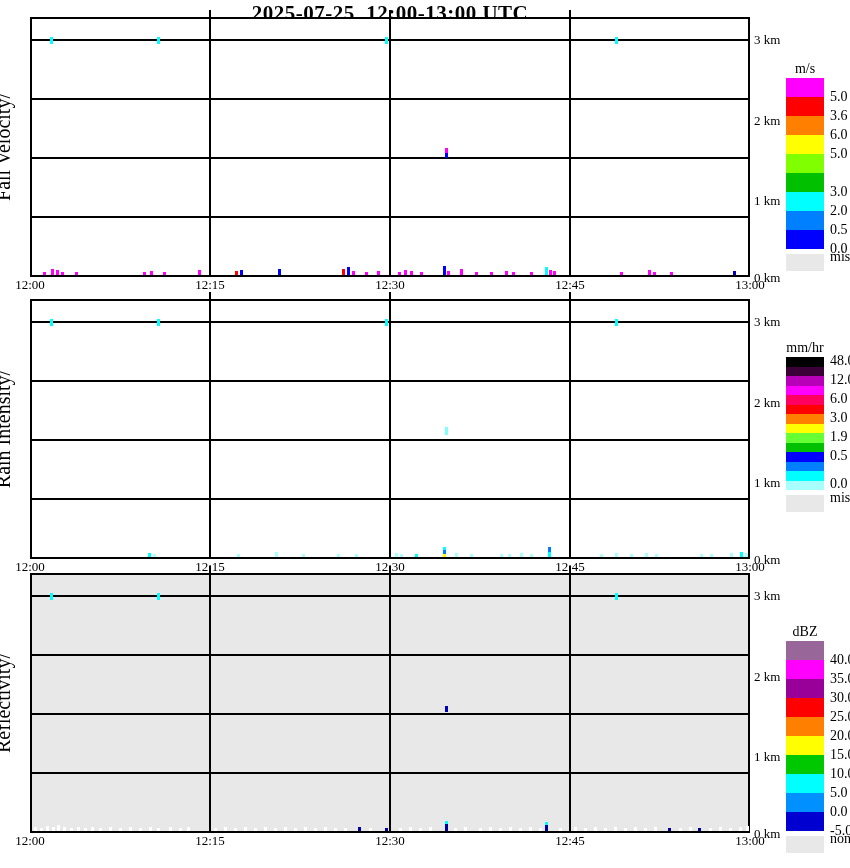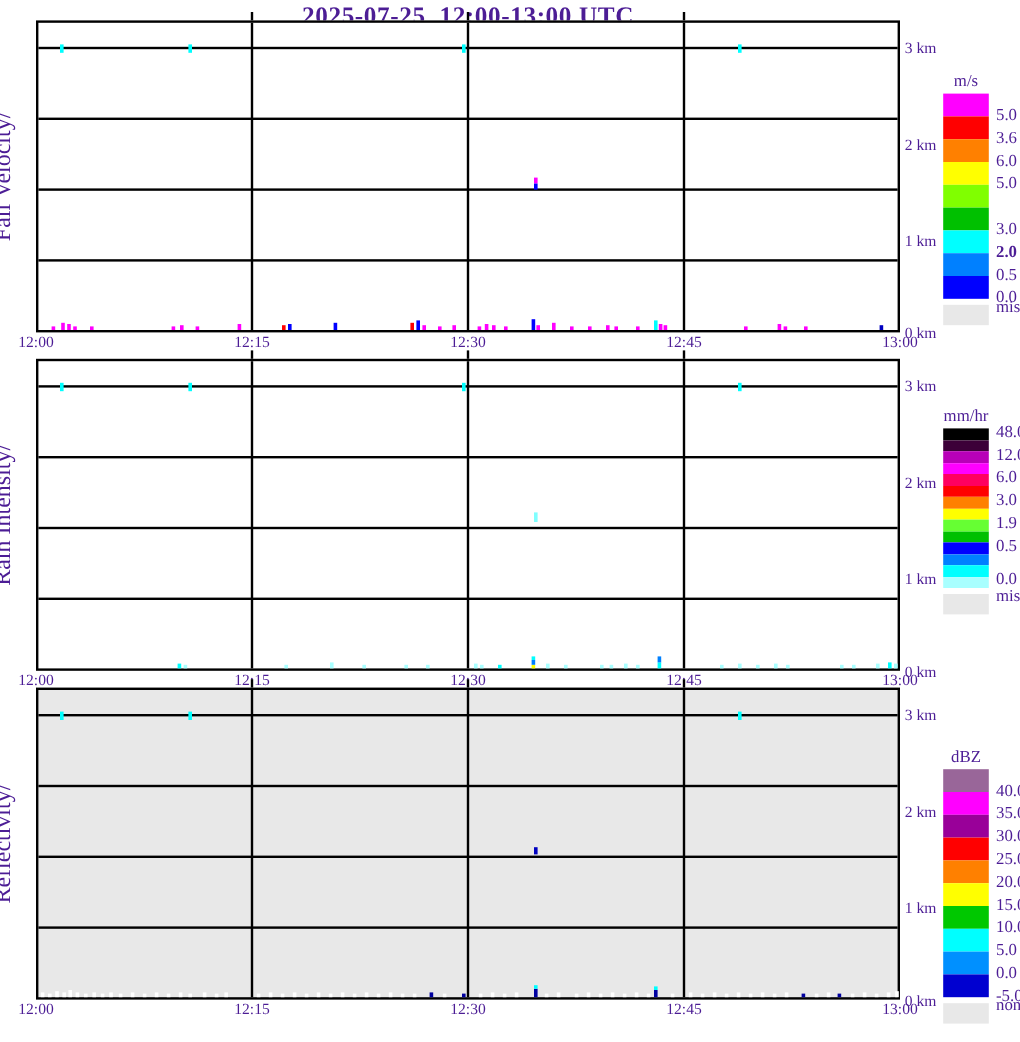--- a/index.html
+++ b/index.html
@@ -1,17 +1,17 @@
 <!DOCTYPE html>
 <html><head>
 <meta charset="utf-8">
 <style>
   html,body{margin:0;padding:0;background:#ffffff;}
   .stage{position:relative;width:850px;height:868px;background:#ffffff;overflow:hidden;
-         font-family:"Liberation Serif","DejaVu Serif",serif;color:#4c1d95;}
+         font-family:"Liberation Serif","DejaVu Serif",serif;color:#000000;}
   .title{position:absolute;top:1px;left:30px;width:720px;text-align:center;
          font-size:21px;font-weight:bold;white-space:pre;letter-spacing:.5px;}
   .panel{position:absolute;border:2px solid #000;box-sizing:border-box;}
   .hline{position:absolute;left:0;right:0;height:2px;background:#000;}
   .vline{position:absolute;top:0;bottom:0;width:2px;background:#000;}
   .ttick{position:absolute;top:-9px;height:7px;width:2px;background:#000;}
   .ylabel{position:absolute;left:-29px;top:50%;transform:translate(-50%,-50%) rotate(-90deg);
           white-space:nowrap;font-size:20px;}
   .klabel{position:absolute;left:722px;transform:translateY(-50%);font-size:13px;white-space:nowrap;}
   .tlabel{position:absolute;top:258px;transform:translateX(-50%);font-size:13px;white-space:nowrap;}
@@ -99,21 +99,21 @@
     <div class="cbband" style="top: 173px; left: 786px; width: 38px; height: 19px; background: rgb(0, 192, 0);"></div>
     <div class="cbband" style="top: 192px; left: 786px; width: 38px; height: 19px; background: rgb(0, 255, 255);"></div>
     <div class="cbband" style="top: 211px; left: 786px; width: 38px; height: 19px; background: rgb(0, 128, 255);"></div>
     <div class="cbband" style="top: 230px; left: 786px; width: 38px; height: 19px; background: rgb(0, 0, 255);"></div>
     <div class="cblabel" style="top: 97px; left: 830px;">5.0</div>
     <div class="cblabel" style="top: 116px; left: 830px;">3.6</div>
     <div class="cblabel" style="top: 135px; left: 830px;">6.0</div>
     <div class="cblabel" style="top: 154px; left: 830px;">5.0</div>
     <div class="cblabel" style="top: 173px; left: 830px; margin-left: 40px;">4.0</div>
     <div class="cblabel" style="top: 192px; left: 830px;">3.0</div>
-    <div class="cblabel" style="top: 211px; left: 830px; font-weight: bold;">2.0</div>
+    <div class="cblabel" style="top: 211px; left: 830px;">2.0</div>
     <div class="cblabel" style="top: 230px; left: 830px;">0.5</div>
     <div class="cblabel" style="top: 249px; left: 830px;">0.0</div>
     <div class="cbband" style="top: 254px; left: 786px; width: 38px; height: 17px; background: rgb(232, 232, 232);"></div>
     <div class="cblabel" style="top: 257px; left: 830px;">miss</div>
     <div class="panel" style="top: 299px; left: 30px; width: 720px; height: 260px; background: rgb(255, 255, 255);">
       <div class="hline" style="top: 20px;"></div>
       <div class="hline" style="top: 79px;"></div>
       <div class="hline" style="top: 138px;"></div>
       <div class="hline" style="top: 197px;"></div>
       <div class="vline" style="left: 177px;"></div>

